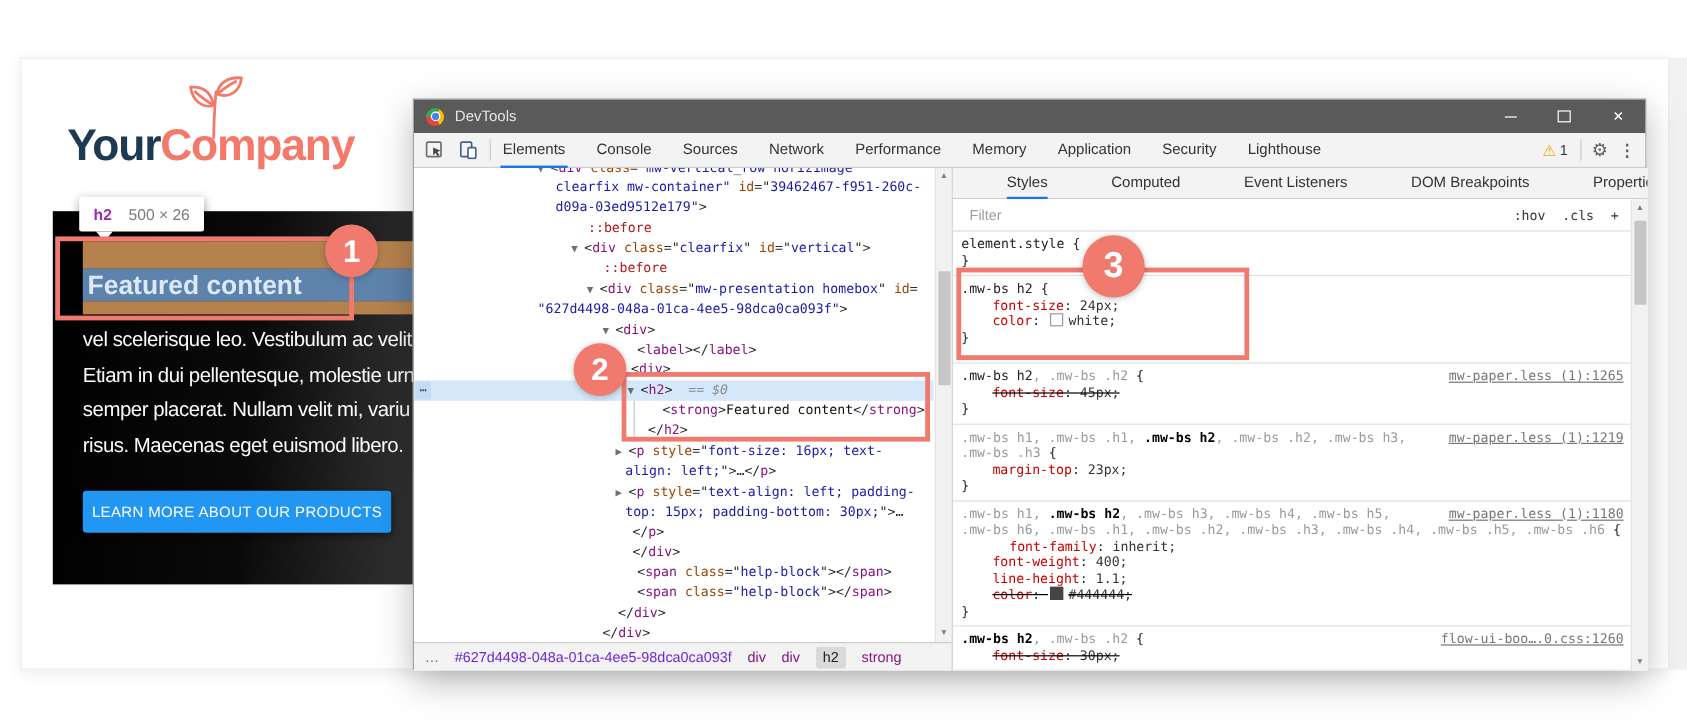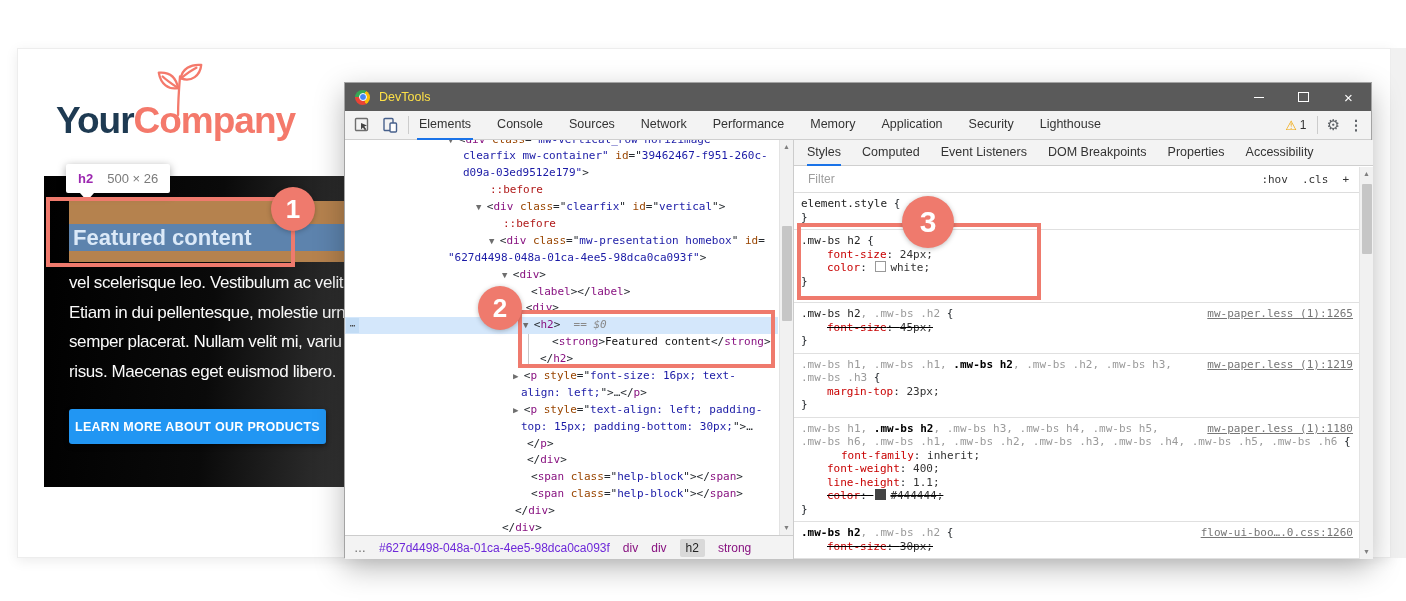--- a/index.html
+++ b/index.html
@@ -14,34 +14,34 @@
   .logo-company{color:#f4796b;}
   .plant{position:absolute;left:95px;top:-38px;}
 
   .hero{position:absolute;left:26px;top:127px;width:301px;height:311px;background:linear-gradient(95deg,#000 0%,#0a0a0a 55%,#333 100%);overflow:hidden;}
   .hl-margin-top{position:absolute;left:25px;top:25px;right:0;height:23px;background:#b5824e;}
   .hl-content{position:absolute;left:25px;top:48px;right:0;height:27px;background:#5d83ad;}
   .hl-margin-bottom{position:absolute;left:25px;top:75px;right:0;height:11px;background:#b5824e;}
   .hero-heading{position:absolute;left:29px;top:49px;font-size:22px;font-weight:bold;color:#dbe9f8;line-height:26px;white-space:nowrap;}
   .hero-paras{position:absolute;left:25px;top:92px;width:400px;color:#fafafa;font-size:17px;letter-spacing:-0.4px;}
   .hero-paras div{height:29.5px;line-height:29.5px;white-space:nowrap;}
-  .cta-button{position:absolute;left:25px;top:233px;width:257px;height:35px;background:#2196f3;border-radius:3px;box-shadow:0 2px 5px rgba(0,0,0,.45);display:flex;align-items:center;justify-content:center;color:#fff;font-size:12.5px;font-weight:bold;letter-spacing:.3px;white-space:nowrap;}
+  .cta-button{position:absolute;left:25px;top:233px;width:257px;height:35px;background:#2196f3;border-radius:3px;box-shadow:0 2px 5px rgba(0,0,0,.45);display:flex;align-items:center;justify-content:center;color:#fff;font-size:12.5px;font-weight:normal;letter-spacing:.3px;white-space:nowrap;}
 
   
   .size-tooltip{position:absolute;left:66px;top:164px;height:29px;background:#fff;border-radius:2px;box-shadow:0 2px 8px rgba(0,0,0,.35);display:flex;align-items:center;padding:0 12px;gap:14px;font-size:13px;z-index:5;}
   .tt-tag{color:#9c27b0;font-weight:bold;}
   .tt-dims{color:#7a7a7a;}
   .tt-arrow{position:absolute;left:80px;top:193px;width:0;height:0;border-left:7px solid transparent;border-right:7px solid transparent;border-top:8px solid #fff;z-index:5;}
 
   
   .devtools{position:absolute;left:344px;top:82px;width:1028px;height:476px;background:#fff;border:1px solid #a3a3a3;box-shadow:0 10px 28px rgba(0,0,0,.28);box-sizing:border-box;z-index:4;}
   .titlebar{position:absolute;left:0;top:0;right:0;height:28px;background:#5a5a5a;display:flex;align-items:center;}
   .chrome-logo{width:15px;height:15px;border-radius:50%;margin-left:10px;background:conic-gradient(from 150deg,#ea4335 0 120deg,#34a853 0 240deg,#fbbc05 0 360deg);position:relative;}
   .chrome-logo::after{content:"";position:absolute;left:3.5px;top:3.5px;width:6px;height:6px;border-radius:50%;background:#4285f4;border:1.5px solid #fff;}
-  .dt-title{color:#fde047;font-size:12.5px;margin-left:9px;}
+  .dt-title{color:#e5e5e5;font-size:12.5px;margin-left:9px;}
   .win-controls{margin-left:auto;display:flex;height:28px;}
   .win-btn{width:45px;height:28px;display:flex;align-items:center;justify-content:center;color:#fff;}
   .glyph-min{width:10px;border-bottom:1px solid #fff;height:0;}
   .glyph-max{width:9px;height:8px;border:1px solid #fff;}
   .glyph-close{font-size:15px;line-height:15px;}
 
   .dt-toolbar{position:absolute;left:0;top:28px;right:0;height:29px;background:#f3f3f3;border-bottom:1px solid #cfcfcf;display:flex;align-items:center;box-sizing:border-box;}
   .tb-icon{margin-left:9px;display:flex;align-items:center;}
   .tb-sep{width:1px;height:18px;background:#ccc;margin:0 8px 0 10px;}
   .dtabs{display:flex;height:29px;}
@@ -79,21 +79,21 @@
 
   .breadcrumb{position:absolute;left:0;top:452px;width:448px;height:24px;background:#f3f3f3;border-top:1px solid #ccc;box-sizing:border-box;display:flex;align-items:center;gap:13px;padding-left:9px;font-size:12px;white-space:nowrap;overflow:hidden;}
   .crumb-dots{color:#666;}
   .crumb-id{color:#6d28d9;}
   .crumb-node{color:#881280;}
   .crumb-chip{color:#222;background:#d9d9d9;border-radius:2px;padding:2px 6px;}
 
   
   .styles-panel{position:absolute;left:448px;top:57px;width:580px;height:419px;background:#fff;border-left:1px solid #ccc;box-sizing:border-box;overflow:hidden;}
   .stabs{position:absolute;left:0;top:0;right:0;height:26px;background:#f3f3f3;border-bottom:1px solid #cfcfcf;display:flex;align-items:center;padding-left:13px;box-sizing:border-box;}
-  .stab{height:26px;line-height:24px;margin-right:21px;font-size:12.5px;color:#333;border-bottom:2px solid transparent;box-sizing:border-box;white-space:nowrap;}
+  .stab{height:26px;line-height:24px;margin-right:21px;font-size:12.5px;color:#333;border-bottom:2px solid transparent;box-sizing:border-box;white-space:nowrap;margin-left:32px;}
   .stab.active{border-bottom-color:#1a73e8;}
   .filter-row{position:absolute;left:0;top:26px;right:14px;height:27px;background:#fff;border-bottom:1px solid #ddd;display:flex;align-items:center;box-sizing:border-box;}
   .filter-text{margin-left:14px;color:#9e9e9e;font-size:12px;flex:1;}
   .style-controls{display:flex;align-items:flex-start;gap:14px;margin-right:10px;font-family:"DejaVu Sans Mono",monospace;font-size:11px;color:#333;}
   .rules{position:absolute;left:0;top:53px;width:565px;height:366px;overflow:hidden;font-family:"DejaVu Sans Mono",monospace;font-size:11px;}
   .rule{position:relative;border-bottom:1px solid #e0e0e0;padding:4px 0 5px 0;}
   .rule.pad-extra{padding-bottom:14px;}
   .rule-line{min-height:13.5px;line-height:13.5px;white-space:pre;padding-left:7px;}
   .rule-link{position:absolute;right:6px;top:4px;color:#767676;text-decoration:underline;font-size:11px;}
   .tok-sel{color:#222;}

